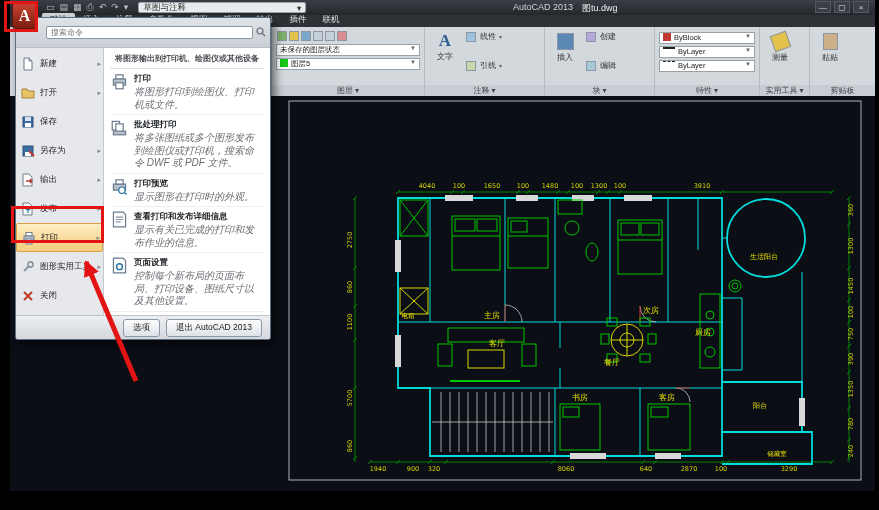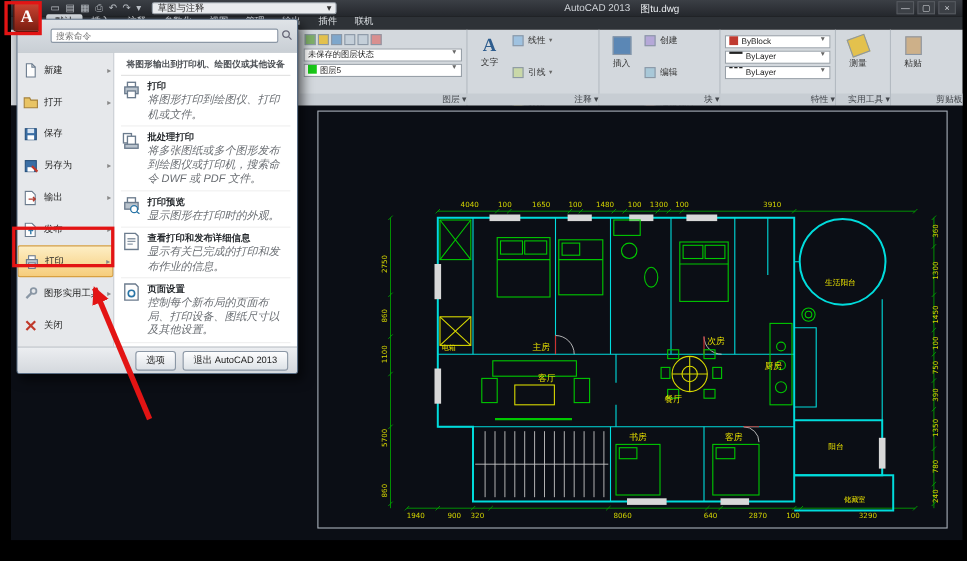--- a/index.html
+++ b/index.html
@@ -27,21 +27,21 @@
     color:#dde1e5; font-size:8.5px; }
   .tab { padding:1px 8px; }
   .tab.active { background:#d3d8dd; color:#222; border-radius:2px 2px 0 0; }
 
   
   .ribbon { position:absolute; left:10px; top:27px; width:865px; height:69px;
     background:#d3d8dd; display:flex; font-size:8px; color:#333; }
   .panel { position:relative; border-right:1px solid #b3bac1; height:100%;
     padding:3px 4px 13px; }
   .plabel { position:absolute; bottom:0; left:0; right:0; height:11px; font-size:8px;
-    color:#43474c; text-align:right; background:#c7cdd3; line-height:11px;font-family:Liberation Serif, serif; }
+    color:#43474c; text-align:center; background:#c7cdd3; line-height:11px; }
   .dd { display:flex; align-items:flex-start; gap:3px; background:#fff; border:1px solid #98a0a8;
     height:12px; font-size:7.5px; padding:0 3px; margin:2px 0; color:#222; }
   .dd .caret { margin-left:auto; font-size:6px; color:#666; }
   .sw { width:8px; height:8px; display:inline-block; }
   .mi { width:10px; height:10px; display:inline-block; border:1px solid #8b97a5;
     background:#c4cfd9; margin:1px; }
   .mirow { display:flex; }
   .bigbtn { display:flex; flex-direction:column; align-items:center; width:32px;
     padding-top:2px; gap:1px; }
   .bigbtn .glyph { font-size:17px; line-height:18px; font-weight:bold; color:#2e5d8e;

